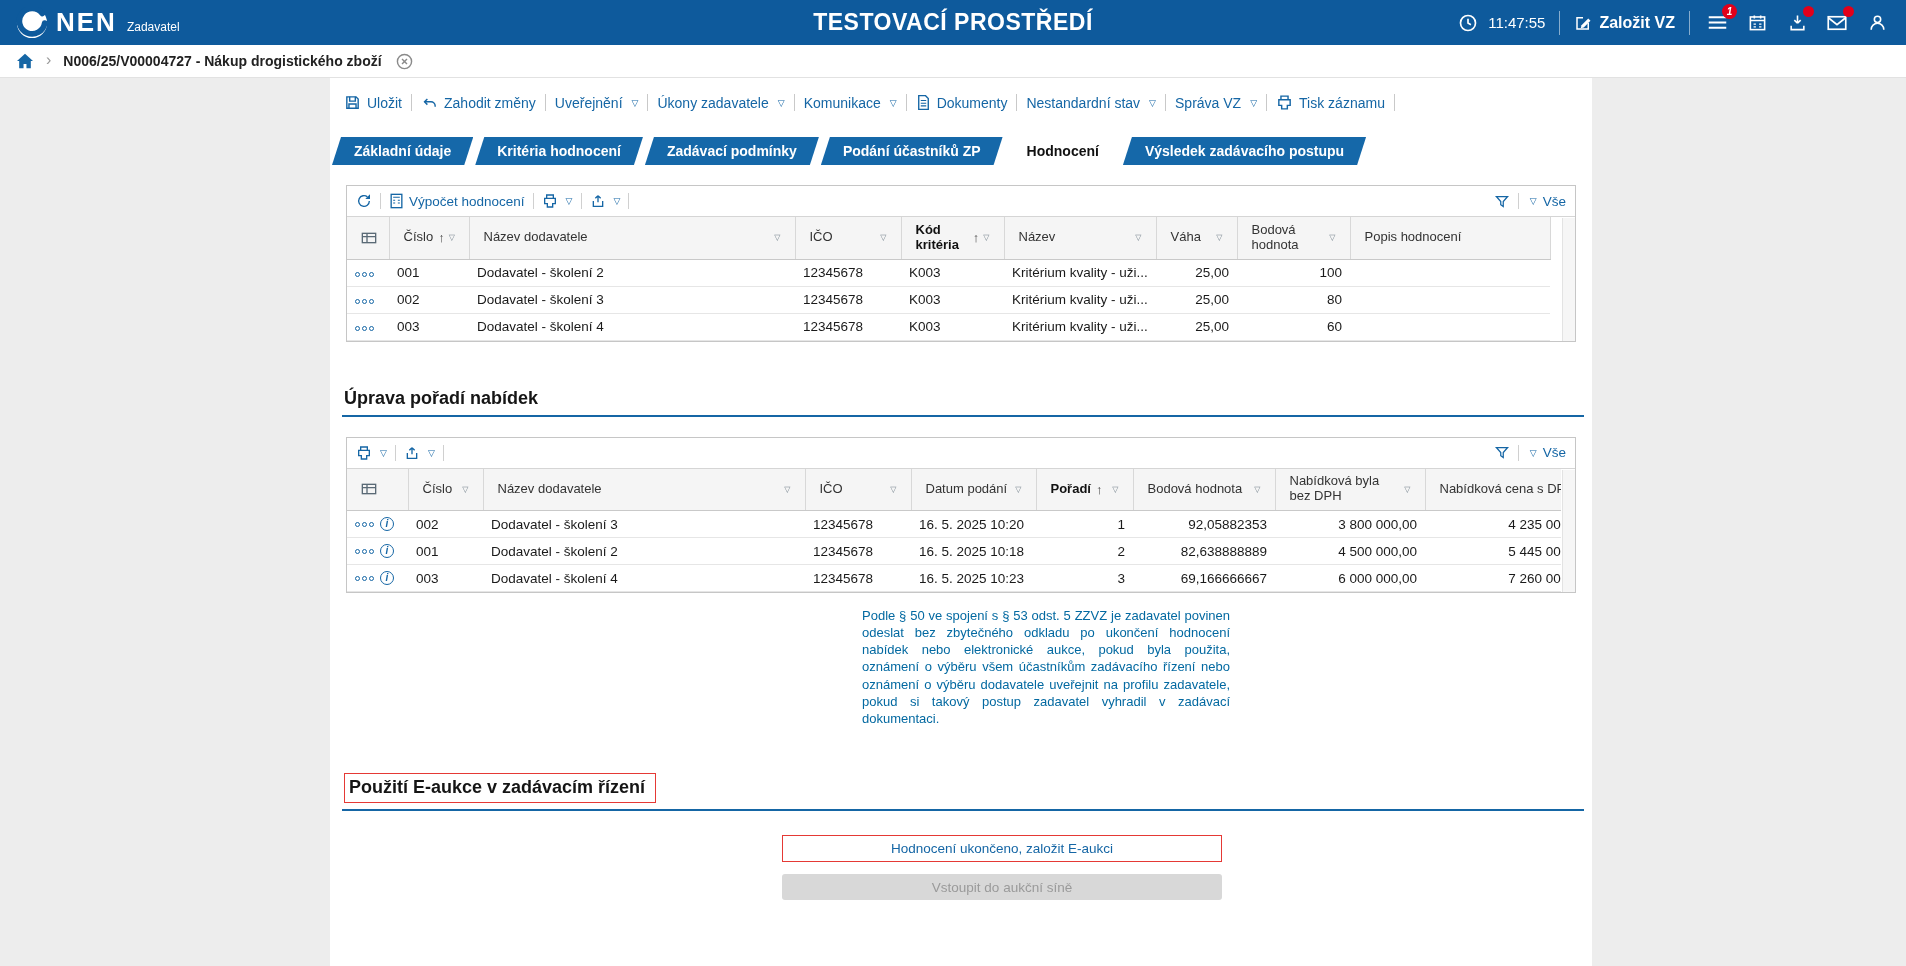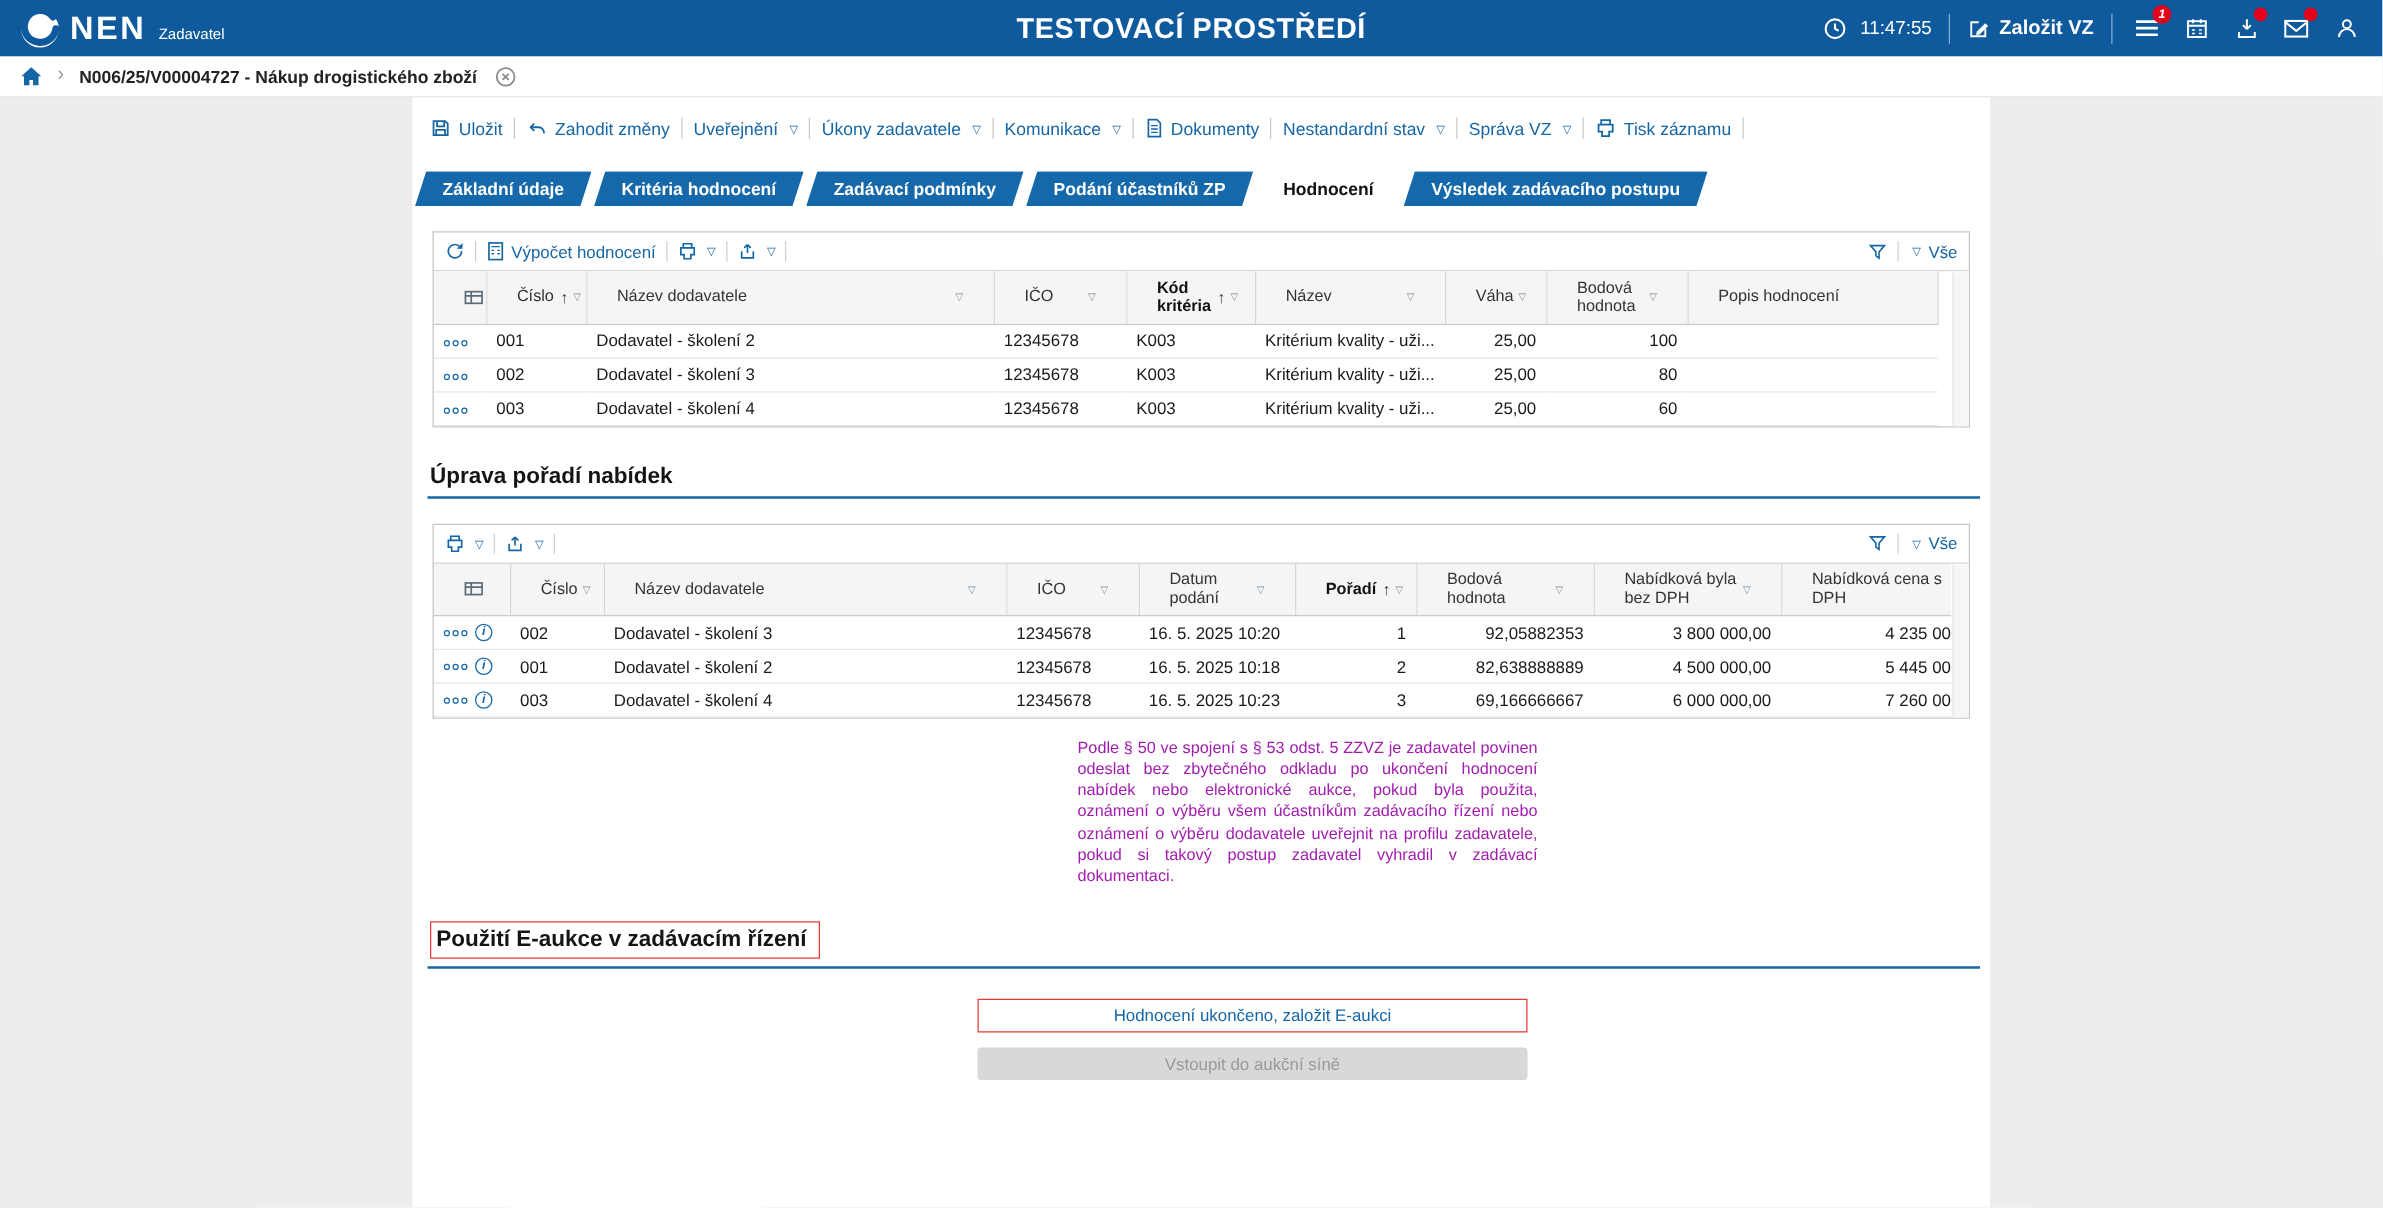--- a/index.html
+++ b/index.html
@@ -51,39 +51,39 @@
   .tabs { display: flex; margin: 16px 0 0 2px; }
   .tab { background: #1568a9; color: #fff; font-size: 14px; font-weight: bold;
     line-height: 28px; height: 28px; padding: 0 22px; margin-right: 2px;
     clip-path: polygon(9px 0, 100% 0, calc(100% - 9px) 100%, 0 100%);
     cursor: pointer; white-space: nowrap; }
   .tab.active { background: #fff; color: #111; cursor: default; }
 
   
   .section-head { margin: 26px 8px 0 12px; border-bottom: 2px solid #1566a5;
     padding: 0 0 6px 2px; font-size: 18px; font-weight: bold; color: #151515; }
-  .section-head.mt { margin-top: 28px; }
+  .section-head.mt { margin-top: 46px; }
   .red-box { display: inline-block; border: 1px solid #e53935; padding: 3px 10px 4px 4px; }
 
   
   .grid-box { margin: 20px 16px 0; border: 1px solid #c6c6c6; position: relative;
     background: #fff; }
   .grid-toolbar { height: 31px; display: flex; align-items: center; padding: 0 9px;
     border-bottom: 1px solid #d5d5d5; font-size: 13.5px; }
   .gt-item { display: inline-flex; align-items: center; gap: 5px; color: #1566a5;
     cursor: pointer; }
   .gt-sep { width: 1px; height: 16px; background: #d0d0d0; margin: 0 8px; }
   .gt-right { margin-left: auto; display: flex; align-items: center; }
   .grid-scroll { overflow: hidden; margin-right: 14px; }
   .scroll-strip { position: absolute; top: 32px; right: 0; bottom: 0; width: 13px;
     background: #f6f6f6; border-left: 1px solid #e3e3e3; }
 
   table.grid { border-collapse: collapse; table-layout: fixed; }
   table.grid th { background: #f5f5f5; border-right: 1px solid #d8d8d8;
-    border-bottom: 1px solid #c9c9c9; height: 42px; padding: 2px 24px;
+    border-bottom: 1px solid #c9c9c9; height: 42px; padding: 2px 14px;
     font-weight: normal; font-size: 13px; color: #333; text-align: left;
     vertical-align: middle; overflow: hidden; }
   .thf { display: flex; align-items: center; }
   .th-label { line-height: 1.15; }
   .th-label.w2 { max-width: 56px; }
   .th-label.w3 { max-width: 126px; }
   th.bold .th-label { font-weight: bold; color: #111; }
   .sort-ico { font-size: 13px; font-weight: bold; color: #444; margin-left: 5px; }
   .fdd { margin-left: auto; font-size: 8px; color: #7d8a94; padding-left: 4px; }
   table.grid td { border-bottom: 1px solid #e6e6e6; padding: 0 8px; height: 27px;
@@ -93,21 +93,21 @@
   .dots { display: inline-flex; gap: 2px; cursor: pointer; }
   .dots i { width: 5px; height: 5px; border: 1px solid #1566a5; border-radius: 50%;
     display: inline-block; }
   .info-ico { display: inline-flex; width: 14px; height: 14px; border: 1px solid #1566a5;
     border-radius: 50%; color: #1566a5; font-size: 10px; line-height: 12px;
     align-items: center; justify-content: center; font-style: italic; font-weight: bold;
     cursor: pointer; }
 
   
   .note { width: 368px; margin: 14px 0 0 532px; font-size: 13px; line-height: 1.32;
-    text-align: justify; color: #a21caf; }
+    text-align: justify; color: #0369a1; }
   .btn-stack { margin: 24px 0 0 452px; width: 440px; display: flex;
     flex-direction: column; gap: 12px; padding-bottom: 24px; }
   .btn { width: 100%; font-family: inherit; font-size: 13.5px; cursor: pointer; }
   .btn-primary { height: 27px; background: #fff; border: 1px solid #e53935;
     color: #1566a5; }
   .btn-disabled { height: 26px; background: #d8d8d8; border: none; border-radius: 3px;
     color: #9a9a9a; cursor: default; }
 
   svg { display: block; }
 </style>

